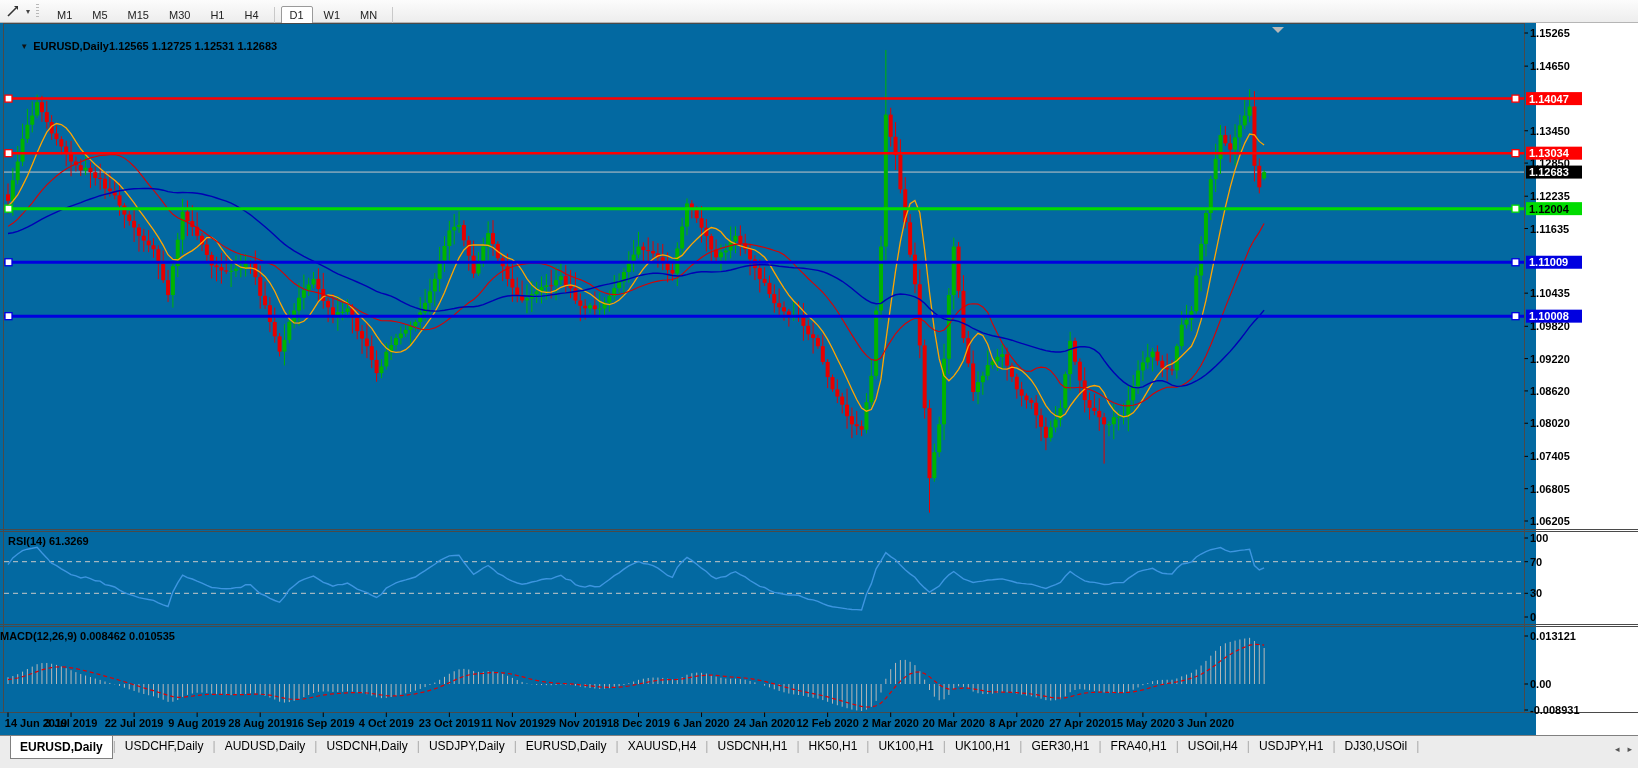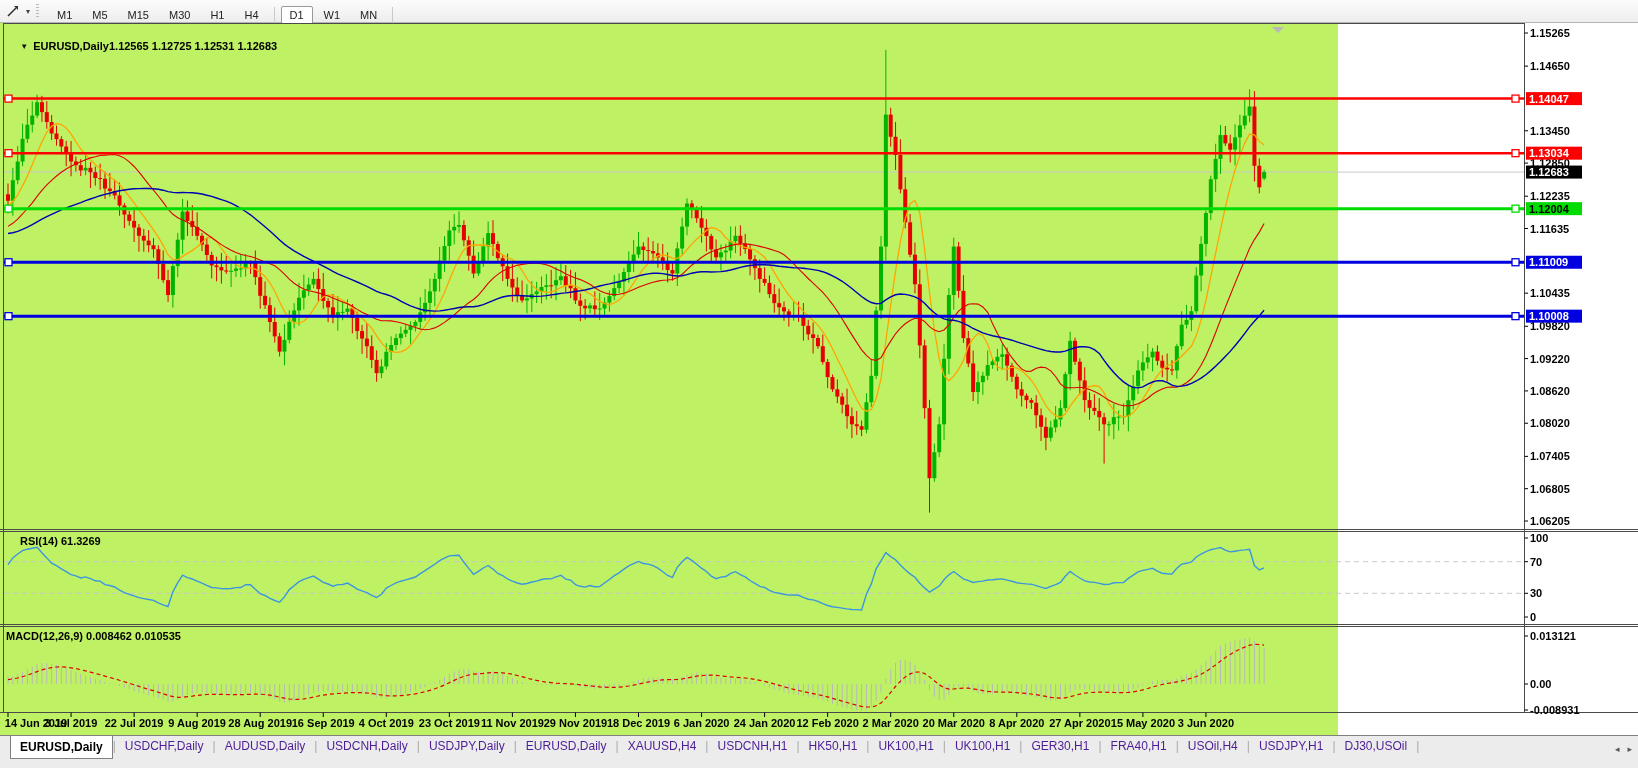--- a/index.html
+++ b/index.html
@@ -9,33 +9,33 @@
     display:flex;align-items:center;padding-left:5px;box-sizing:border-box;}
   .tool-ic{display:flex;align-items:center;margin-right:3px;}
   .dd-arrow{font-size:8px;color:#444;margin-left:2px;}
   .grip{width:3px;height:15px;margin:0 8px 0 6px;
     background:repeating-linear-gradient(to bottom,#b9b9b9 0 1px,transparent 1px 3px);}
   .tf-btn{font-size:11px;color:#222;padding:2px 8px;margin:0 1px;border:1px solid transparent;
     border-radius:2px;background:transparent;font-family:inherit;line-height:13px;}
   .tf-btn.active{background:#fff;border-color:#9a9a9a;}
   .sep{width:1px;height:16px;background:#c9c9c9;margin:0 5px;display:inline-block;}
   
-  .chart-wrap{position:relative;width:1338px;height:712px;background:#bef264;}
+  .chart-wrap{position:relative;width:1536px;height:712px;background:#0369a1;}
   #chart-svg{position:absolute;left:0;top:0;}
   .overlay-label{position:absolute;font-size:11px;font-weight:bold;color:#000;white-space:pre;
     pointer-events:none;}
   .chart-title{left:8px;top:5px;}
   .chart-title .tri{font-size:8px;vertical-align:1px;margin-right:5px;color:#111;}
   .chart-title .ohlc{}
-  .rsi-title{left:8px;top:512px;margin-left:12px;}
-  .macd-title{left:6px;top:607px;text-align:right;}
+  .rsi-title{left:8px;top:512px;}
+  .macd-title{left:0;top:607px;text-align:right;}
   
   .tabbar{position:relative;height:33px;background:#ececec;border-top:1px solid #808080;
     display:flex;align-items:flex-start;padding:0 30px 0 10px;box-sizing:border-box;}
-  .tab{font-size:12px;color:#4c1d95;padding:3px 9px 4px 9px;white-space:nowrap;line-height:14px;}
+  .tab{font-size:12px;color:#000000;padding:3px 9px 4px 9px;white-space:nowrap;line-height:14px;}
   .tab.active{background:#fff;border:1px solid #808080;border-top:none;color:#000;font-weight:bold;
     padding-top:4px;}
   .tab-div{color:#aaa;font-size:12px;padding-top:3px;}
   .tab-scroll{position:absolute;right:6px;top:8px;display:flex;gap:8px;color:#555;font-size:9px;}
   .tab-scroll span{cursor:default;}
 </style>
 </head>
 <body>
 
 <div class="toolbar">

